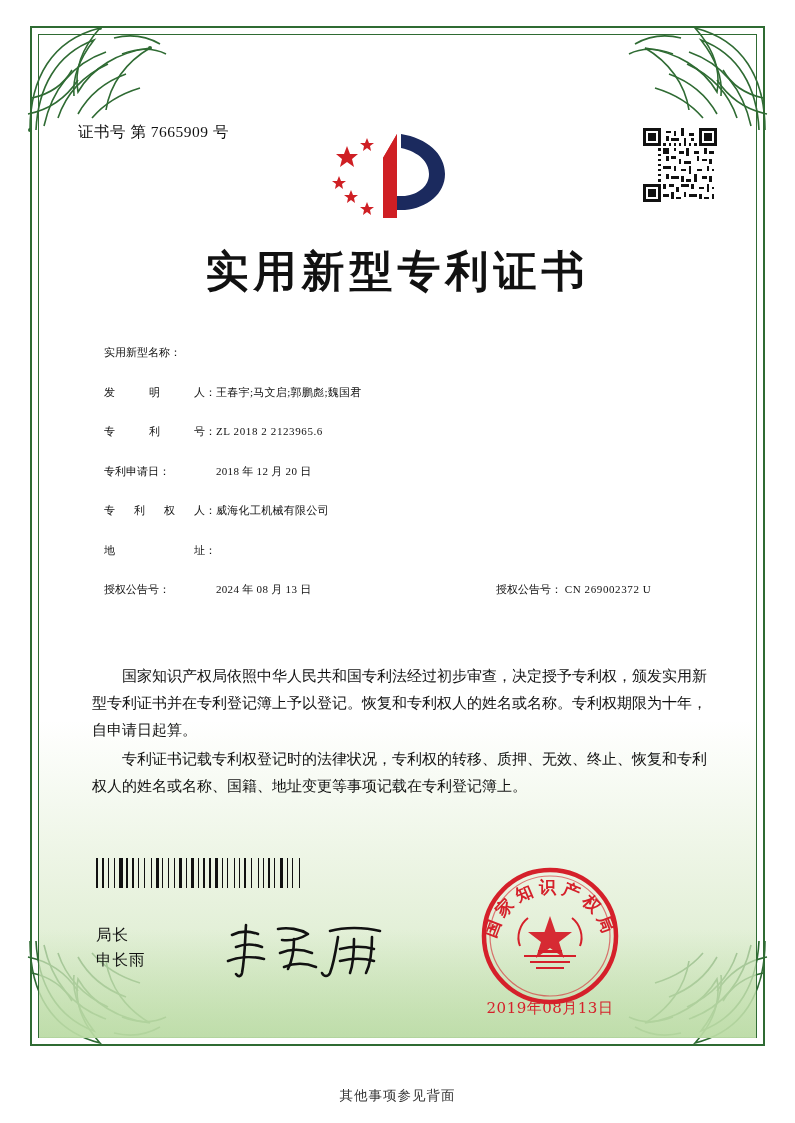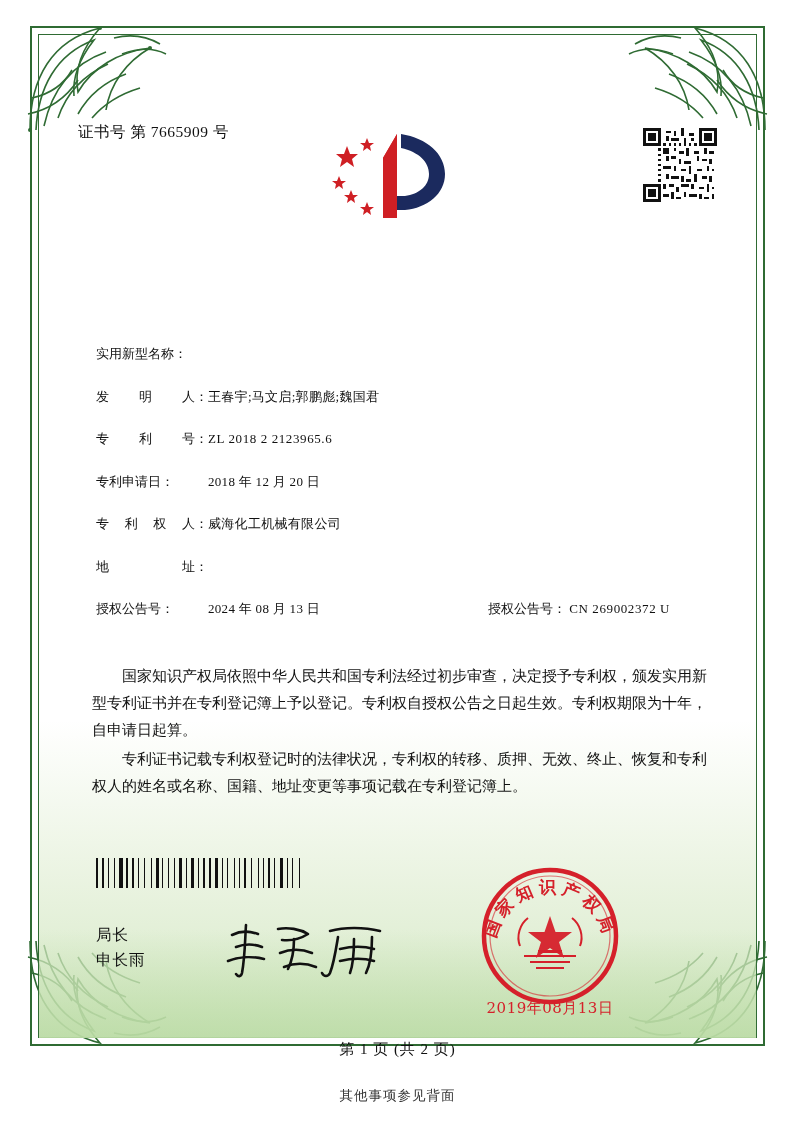--- a/index.html
+++ b/index.html
@@ -101,24 +101,24 @@
     text-align: center;
     font-size: 43px;
     font-weight: bold;
     letter-spacing: 5px;
     font-family: "DejaVu Serif", "Liberation Serif", serif;
   }
 
   
   .fields {
     position: absolute;
-    left: 96px;
+    left: 104px;
     top: 345px;
     width: 620px;
-    font-size: 13px;
+    font-size: 11px;
   }
   .field {
     display: flex;
     align-items: baseline;
     margin-bottom: 24.5px;
     white-space: nowrap;
   }
   .field .lbl {
     width: 112px;
     flex: none;
@@ -405,20 +405,21 @@
         <rect x="13" y="27" width="2" height="1"></rect>
           <rect x="16" y="25" width="1" height="2"></rect>
         <rect x="18" y="26" width="3" height="1"></rect>
           <rect x="22" y="26" width="1" height="2"></rect>
         <rect x="24" y="27" width="2" height="1"></rect>
           <rect x="27" y="26" width="1" height="2"></rect>
       </g>
     </svg>
   </div>
 
+  <div class="main-title">实用新型专利证书</div>
 
   <div class="fields">
 
     <div class="field">
       <span class="lbl">实用新型名称：</span>
     </div>
 
     <div class="field">
       <span class="lbl spread">
           <span>发</span>
@@ -463,21 +464,21 @@
       <span class="lbl">授权公告号：</span>
       <span class="val">2024 年 08 月 13 日</span>
       <span class="field-right">
         <span class="lbl" style="width:auto;">授权公告号：</span>
         <span class="val mono">CN 269002372 U</span>
       </span>
     </div>
   </div>
 
   <div class="paras">
-    <p>国家知识产权局依照中华人民共和国专利法经过初步审查，决定授予专利权，颁发实用新型专利证书并在专利登记簿上予以登记。专利权自授权公告之日起生效。专利权期限为十年，自申请日起算。</p>
+    <p>国家知识产权局依照中华人民共和国专利法经过初步审查，决定授予专利权，颁发实用新型专利证书并在专利登记簿上予以登记。恢复和专利权人的姓名或名称。专利权期限为十年，自申请日起算。</p>
     <p>专利证书记载专利权登记时的法律状况，专利权的转移、质押、无效、终止、恢复和专利权人的姓名或名称、国籍、地址变更等事项记载在专利登记簿上。</p>
   </div>
 
   <div class="barcode">
       <i style="width: 3px;"></i>
       <i style="width: 1px; background: transparent;"></i>
       <i style="width: 2px;"></i>
       <i style="width: 1px; background: transparent;"></i>
       <i style="width: 1px;"></i>
       <i style="width: 3px; background: transparent;"></i>
@@ -594,16 +595,15 @@
           <path d="M-14 28 L14 28"></path>
           <path d="M-30 6 C-34 -4 -30 -16 -22 -22"></path>
           <path d="M30 6 C34 -4 30 -16 22 -22"></path>
         </g>
         <rect x="-12" y="10" width="24" height="3" fill="#d5202a"></rect>
       </g>
       <text x="84" y="157" text-anchor="middle" font-family="DejaVu Serif, serif" font-size="15" fill="#d5202a" letter-spacing="0.5">2019年08月13日</text>
     </svg>
   </div>
 
-  <div class="page-num">第 1 页 (共 2 页)</div>
   <div class="footnote">其他事项参见背面</div>
 
 </div>
 
 </body></html>

